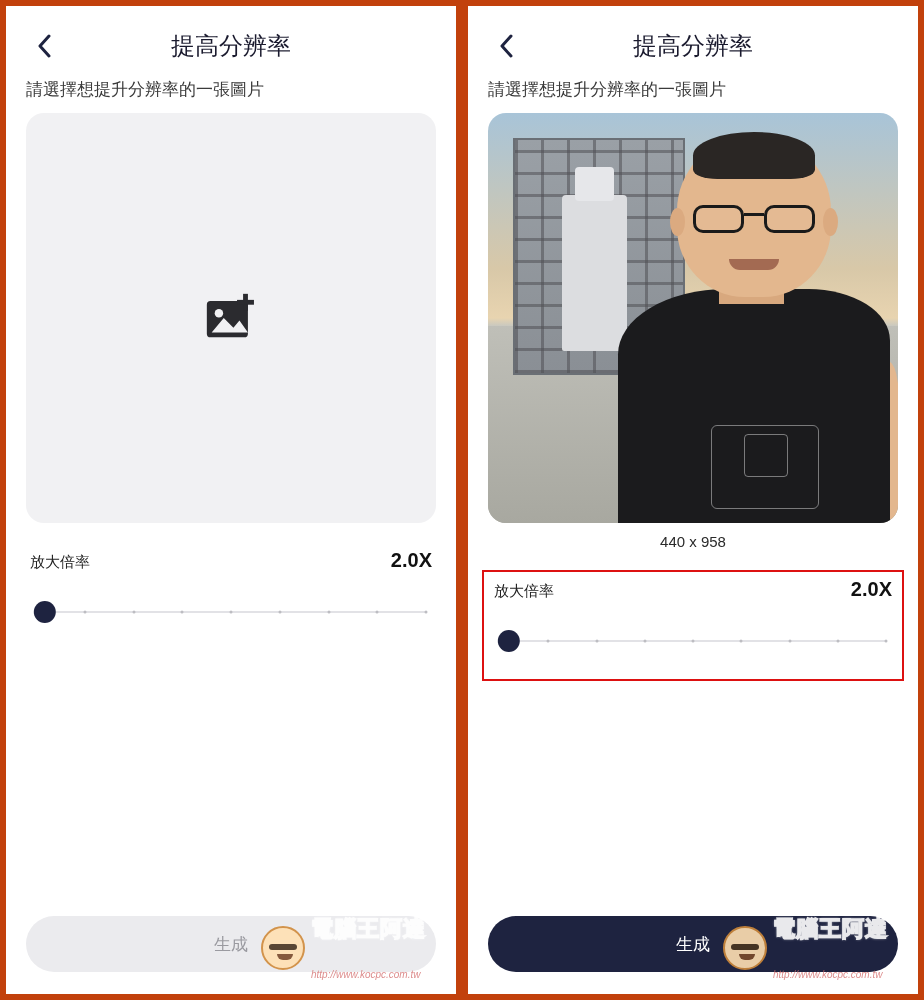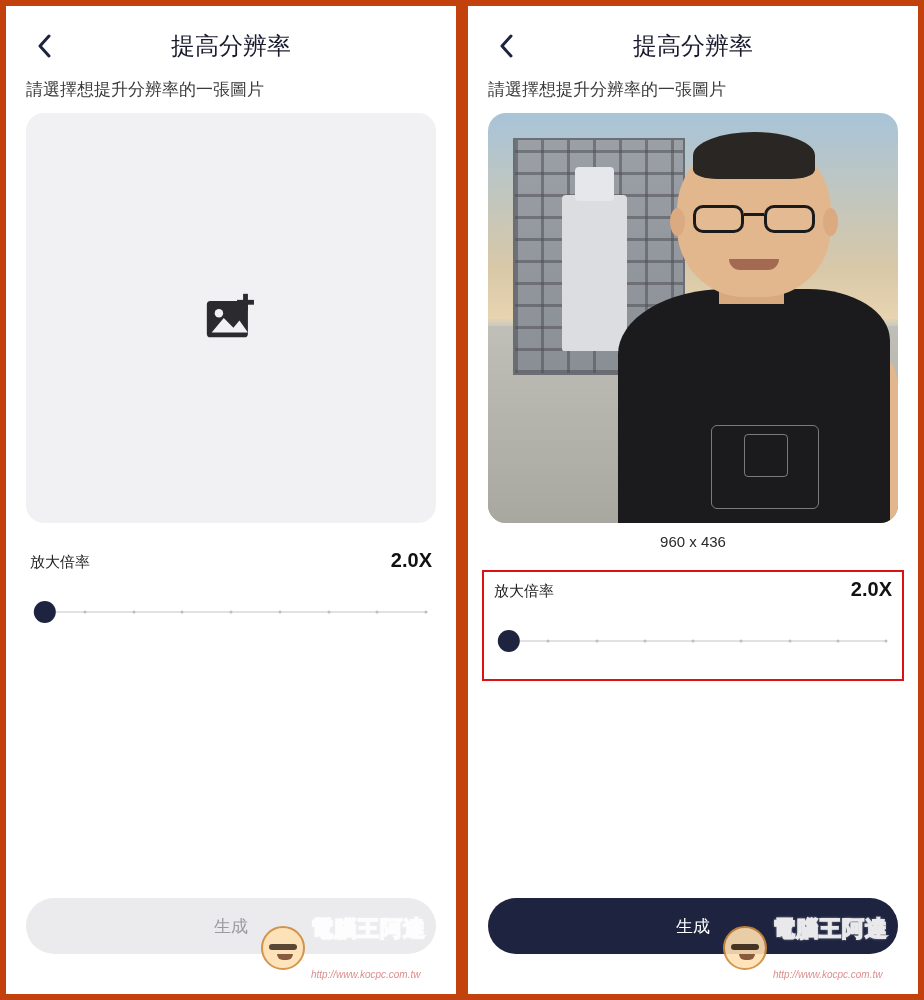--- a/index.html
+++ b/index.html
@@ -121,21 +121,21 @@
     position: absolute;
     top: 50%;
     left: 0;
     width: 22px; height: 22px;
     background: #1e2340;
     border-radius: 50%;
     transform: translate(-10%, -50%);
   }
   .footer {
     margin-top: auto;
-    padding: 0 20px 40px 20px;
+    padding: 0 20px 22px 20px;
     position: relative;
   }
   .generate-btn {
     width: 100%;
     height: 56px;
     border-radius: 28px;
     border: none;
     font-size: 17px;
     cursor: pointer;
     display: flex;
@@ -407,21 +407,21 @@
           <div class="glasses">
             <div class="lens l"></div>
               <div class="lens r"></div>
               <div class="bridge"></div>
           </div>
           <div class="mouth"></div>
         </div>
       </div>
     </div>
   </div>
-  <div class="dims">960 x 436</div>
+  <div class="dims">440 x 958</div>
 
   <div class="zoom-block highlight">
     <div class="zoom-row">
       <span class="zoom-label">放大倍率</span>
       <span class="zoom-value">2.0X</span>
     </div>
     <div class="slider">
       <div class="slider-track"></div>
       <div class="slider-tick" style="left:0%"></div>
       <div class="slider-tick" style="left:12.5%"></div>

